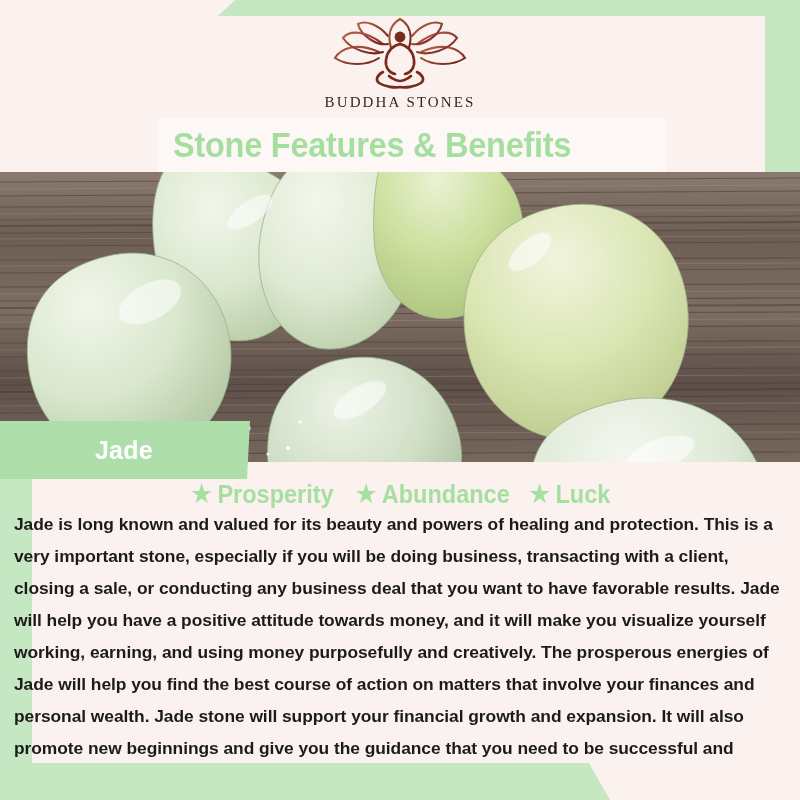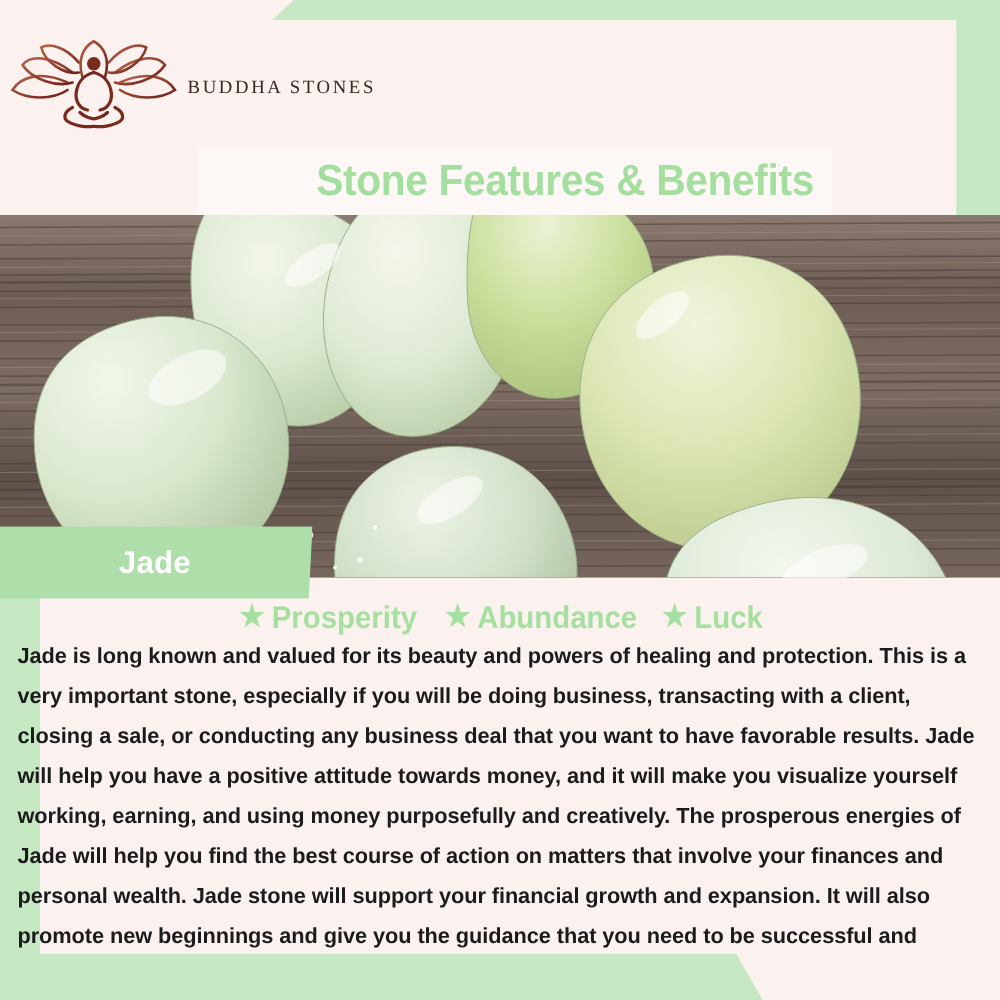--- a/index.html
+++ b/index.html
@@ -58,21 +58,21 @@
     background: #c5e8c2;
     clip-path: polygon(0 0, 589px 0, 100% 100%, 0 100%);
   }
 
   
   .logo-wrap {
     position: absolute;
     top: 18px; left: 0; right: 0;
     height: 100px;
     display: flex;
-    flex-direction: row;
+    flex-direction: column;
     align-items: center;
     justify-content: flex-start;
   }
   .logo-mark { width: 150px; height: 72px; display:block; }
   .logo-text {
     margin-top: 4px;
     font-family: "Liberation Serif", serif;
     font-size: 15px;
     letter-spacing: 2.1px;
     color: #3a2520;
@@ -80,21 +80,21 @@
   }
 
   
   .title-band {
     position: absolute;
     left: 158px; top: 118px;
     width: 508px; height: 54px;
     background: #fdf8f6;
     display: flex;
     align-items: center;
-    justify-content: flex-end;
+    justify-content: flex-start;
   }
   .title-text {
     font-size: 35px;
     font-weight: 700;
     color: #a5dfa0;
     letter-spacing: -0.3px;
     transform: scaleX(.93);
     white-space: nowrap;
   }
 

